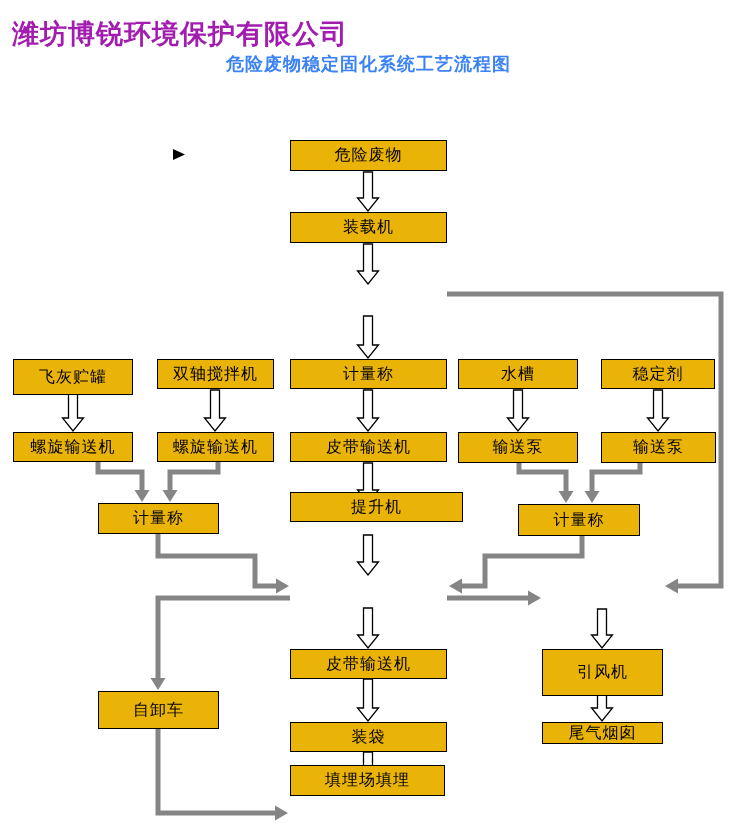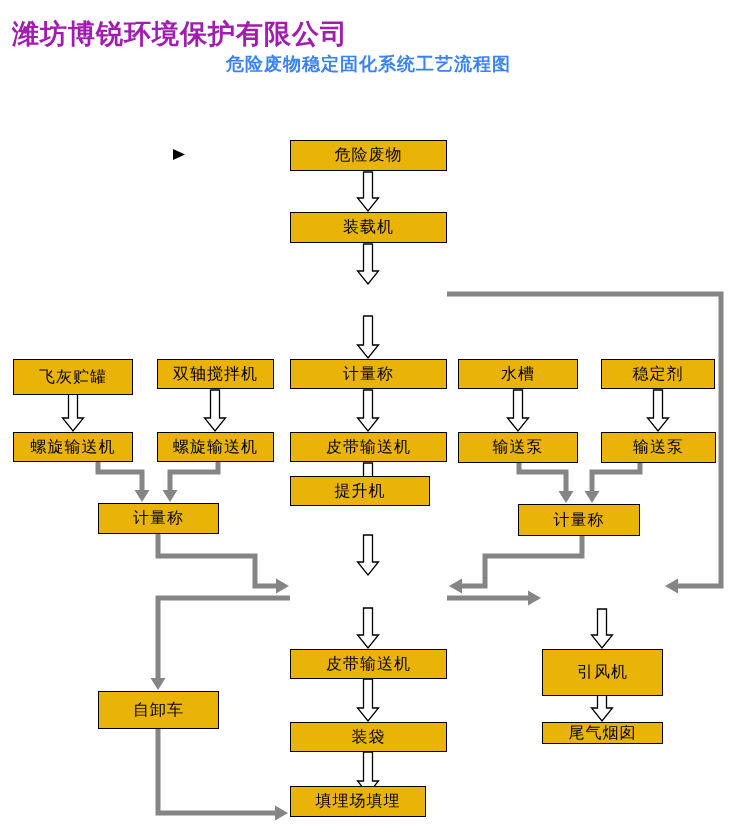--- a/index.html
+++ b/index.html
@@ -131,22 +131,22 @@
   <div class="node" style="left:157px;top:359px;width:117px;height:30px">双轴搅拌机</div>
   <div class="node" style="left:290px;top:359px;width:157px;height:30px">计量称</div>
   <div class="node" style="left:458px;top:359px;width:120px;height:30px">水槽</div>
   <div class="node" style="left:601px;top:359px;width:114px;height:30px">稳定剂</div>
   <div class="node" style="left:13px;top:432px;width:120px;height:30px">螺旋输送机</div>
   <div class="node" style="left:157px;top:432px;width:117px;height:30px">螺旋输送机</div>
   <div class="node" style="left:290px;top:432px;width:157px;height:30px">皮带输送机</div>
   <div class="node" style="left:458px;top:432px;width:120px;height:31px">输送泵</div>
   <div class="node" style="left:601px;top:432px;width:115px;height:31px">输送泵</div>
   <div class="node" style="left:98px;top:503px;width:121px;height:31px">计量称</div>
-  <div class="node" style="left:290px;top:476px;width:140px;height:30px">提升机</div>
+  <div class="node" style="left:290px;top:492px;width:173px;height:30px">提升机</div>
   <div class="node" style="left:518px;top:504px;width:122px;height:32px">计量称</div>
   <div class="node" style="left:290px;top:649px;width:157px;height:30px">皮带输送机</div>
   <div class="node" style="left:542px;top:649px;width:121px;height:47px">引风机</div>
   <div class="node" style="left:98px;top:691px;width:121px;height:38px">自卸车</div>
   <div class="node" style="left:290px;top:722px;width:157px;height:30px">装袋</div>
   <div class="node" style="left:542px;top:722px;width:121px;height:22px">尾气烟囱</div>
-  <div class="node" style="left:290px;top:786px;width:136px;height:31px">填埋场填埋</div>
+  <div class="node" style="left:290px;top:765px;width:155px;height:31px">填埋场填埋</div>
 
 </div>
 
 </body></html>

